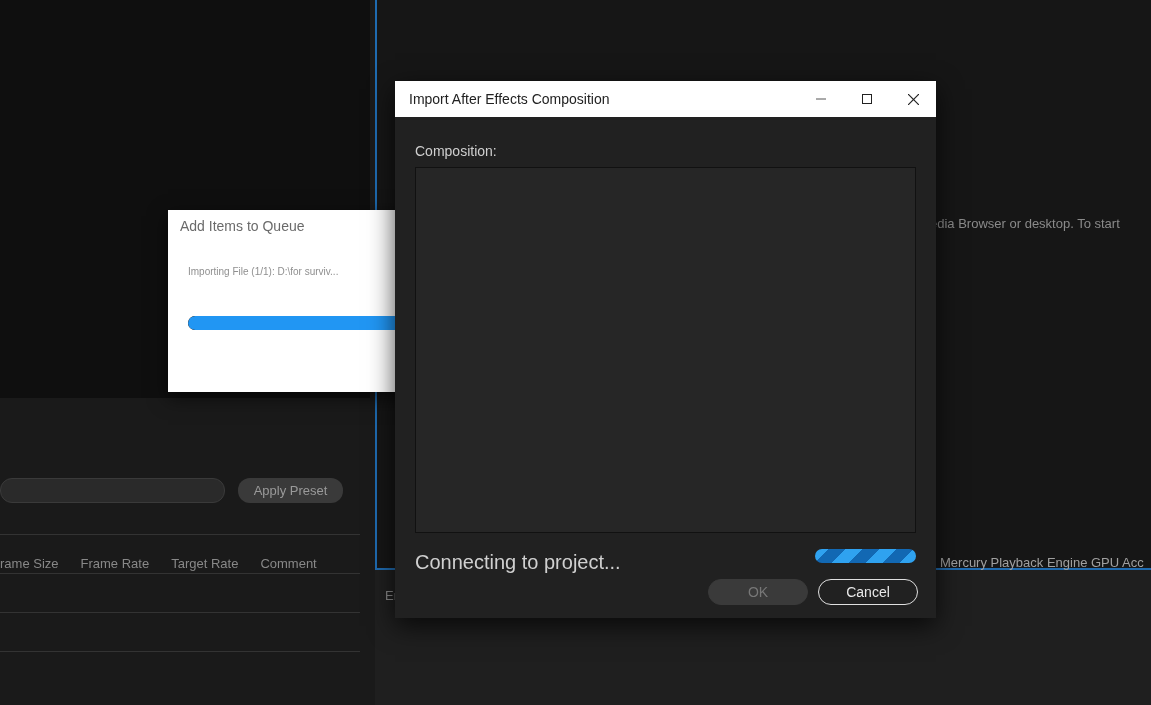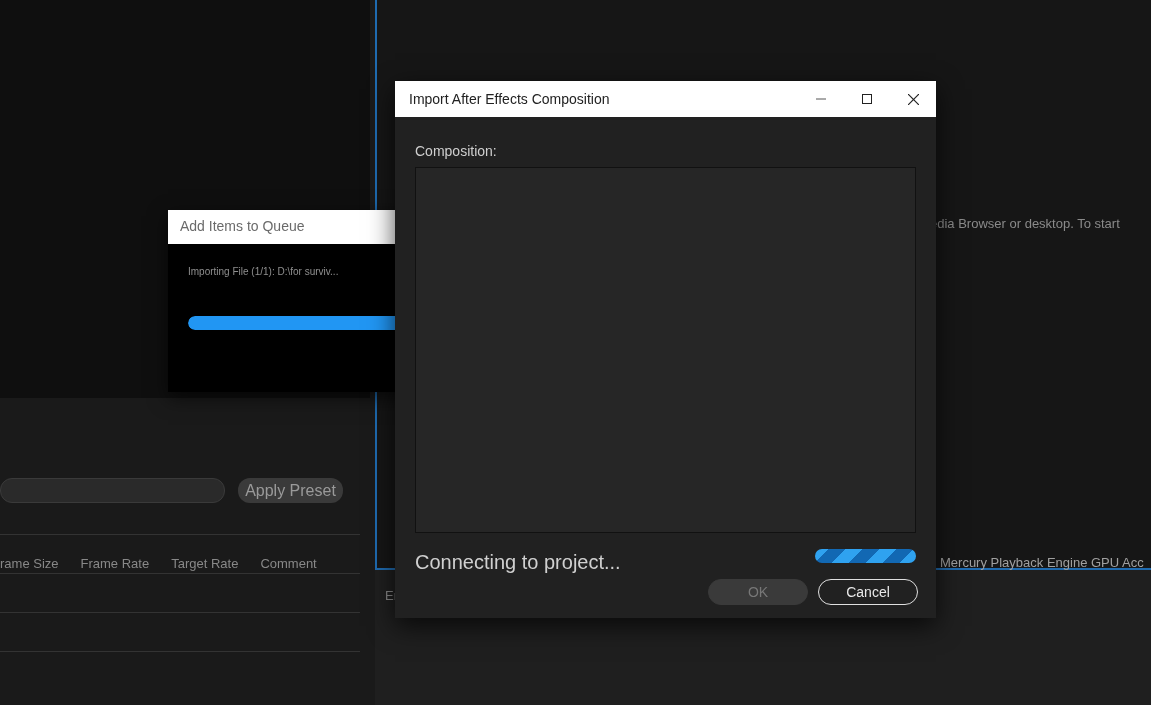--- a/index.html
+++ b/index.html
@@ -27,38 +27,38 @@
   .bg-status-right {
     position: absolute; left: 940px; top: 555px; color: #a0a0a0; font-size: 13px; white-space: nowrap;
   }
   .preset-search {
     position: absolute; left: 0; top: 478px; width: 225px; height: 25px;
     background: #2a2a2a; border: 1px solid #3a3a3a; border-radius: 12px;
   }
   .apply-preset {
     position: absolute; left: 238px; top: 478px; width: 105px; height: 25px;
     background: #3a3a3a; border-radius: 12px;
-    color: #9a9a9a; font-size: 16px; text-align: center; line-height: 25px;
+    color: #9a9a9a; font-size: 13px; text-align: center; line-height: 25px;
   }
   .col-headers {
     position: absolute; left: 0; top: 510px; height: 20px; color: #888; font-size: 13px;
     display: flex; gap: 22px; padding-left: 0;
   }
   .col-headers span { display: inline-block; margin-top: 46px; }
   .hr-line {
     position: absolute; left: 0; top: 534px; width: 360px; height: 1px; background: #333;
   }
   .hr-line2 { top: 573px; }
   .hr-line3 { top: 612px; }
   .hr-line4 { top: 651px; }
 
   
   .queue-dialog {
     position: absolute; left: 168px; top: 210px; width: 432px; height: 182px;
-    background: #000000; box-shadow: 0 6px 18px rgba(0,0,0,0.6);
+    background: #ffffff; box-shadow: 0 6px 18px rgba(0,0,0,0.6);
   }
   .queue-title {
     position: absolute; left: 0; top: 0; right: 0; height: 34px;
     background: #fff; color: #6a6a6a; font-size: 14px;
     padding: 8px 12px;
   }
   .queue-status {
     position: absolute; left: 20px; top: 56px; right: 20px;
     color: #8f8f8f; font-size: 10px; white-space: nowrap; overflow: hidden;
   }

